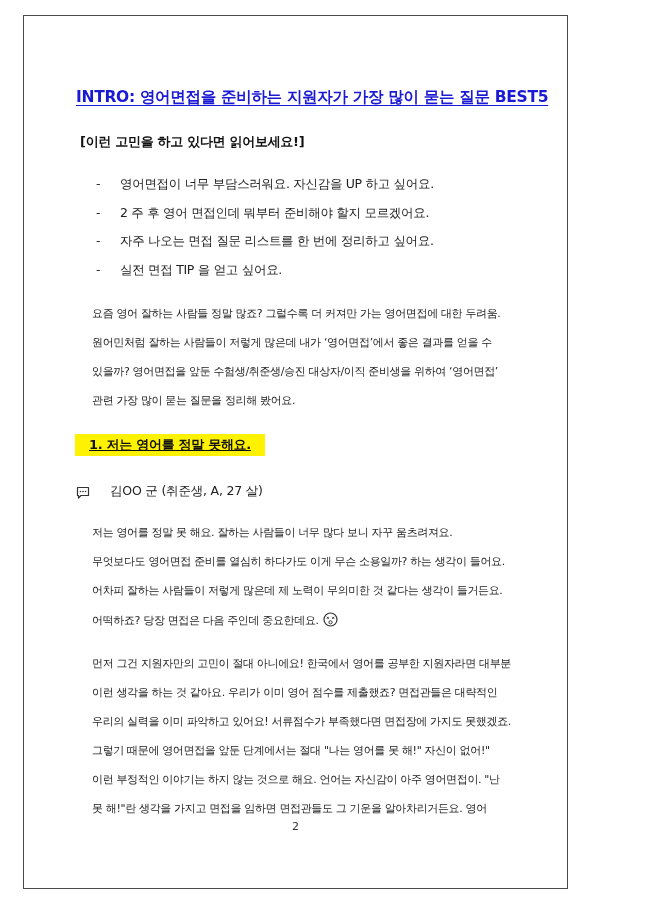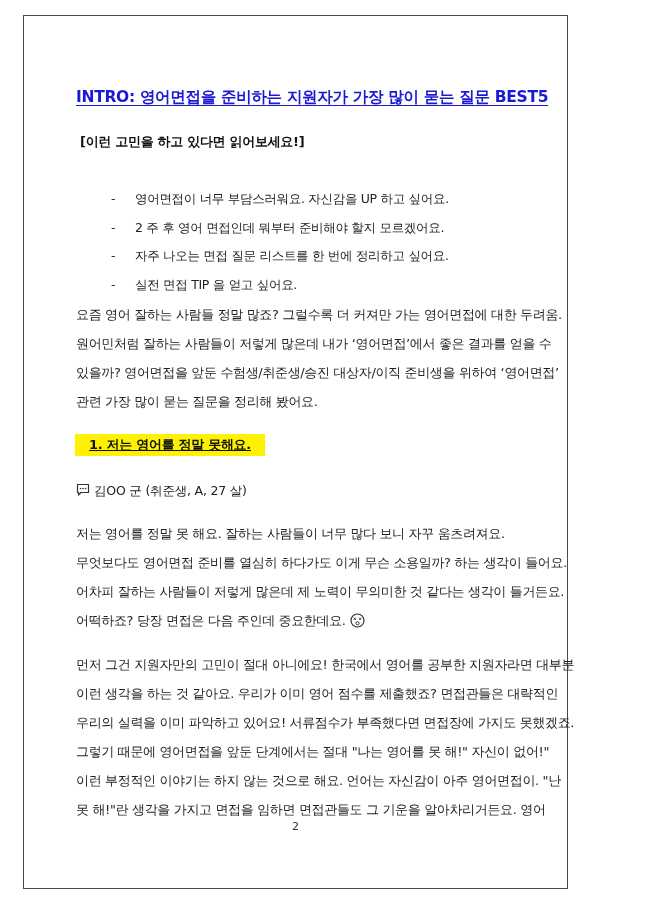--- a/index.html
+++ b/index.html
@@ -41,40 +41,40 @@
     top: 117px;
     font-size: 13px;
     font-weight: bold;
     color: #111;
     letter-spacing: -0.3px;
   }
   .bullet-list {
     position: absolute;
     left: 72px;
     top: 160px;
-    margin: 15px;
+    margin: 0;
     padding: 0;
     list-style: none;
   }
   .bullet-list li {
     height: 28.5px;
     font-size: 12.5px;
     color: #222;
     letter-spacing: -0.3px;
     white-space: nowrap;
   }
   .bullet-list .dash {
     display: inline-block;
     width: 24px;
     color: #333;
   }
   .para {
     position: absolute;
-    left: 52px;
-    font-size: 13px;
+    left: 68px;
+    font-size: 11px;
     color: #222;
     letter-spacing: -0.35px;
   }
   .para .line {
     height: 29px;
     white-space: nowrap;
   }
   .p1 { top: 290px; }
   .section-head {
     left: 51px;
@@ -87,22 +87,22 @@
     text-decoration: underline;
     letter-spacing: -0.3px;
   }
   .speaker {
     left: 52px;
     top: 467px;
     font-size: 12.5px;
     color: #222;
     letter-spacing: -0.2px;
     display: flex;
-    align-items: flex-start;
-    gap: 4px;
+    align-items: flex-end;
+    gap: 20px;
   }
   .bubble-icon {
     display: inline-block;
     width: 14px;
     height: 14px;
   }
   .p2 { top: 509px; }
   .p3 { top: 640px; }
   .emoji-icon {
     display: inline-block;

